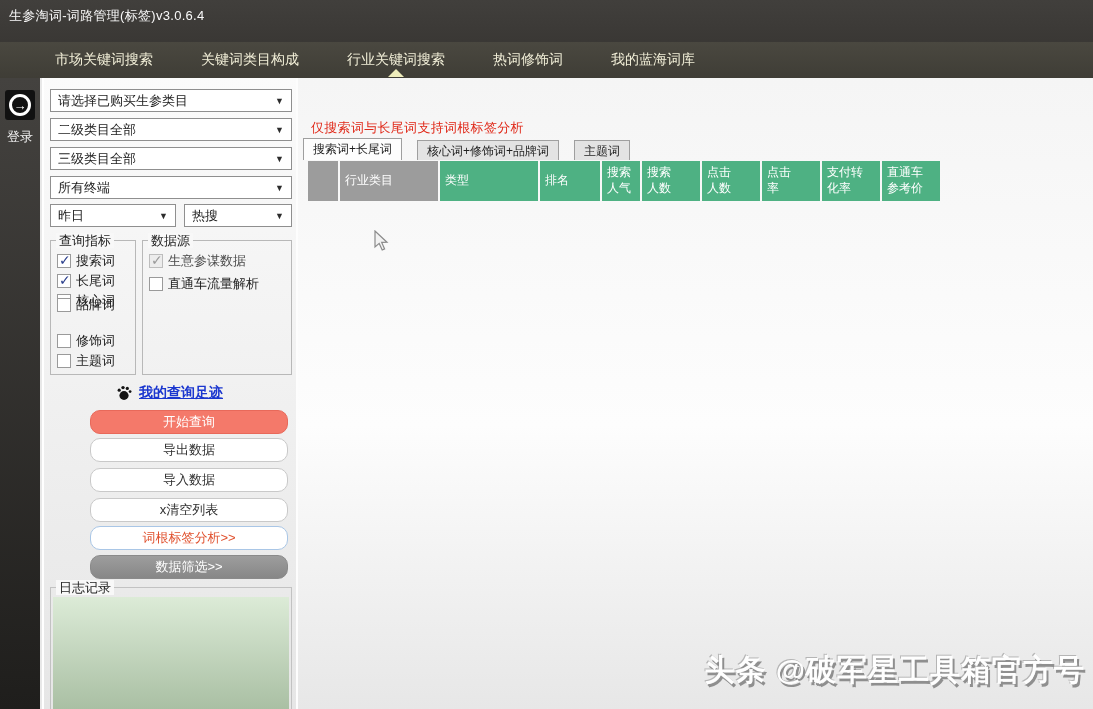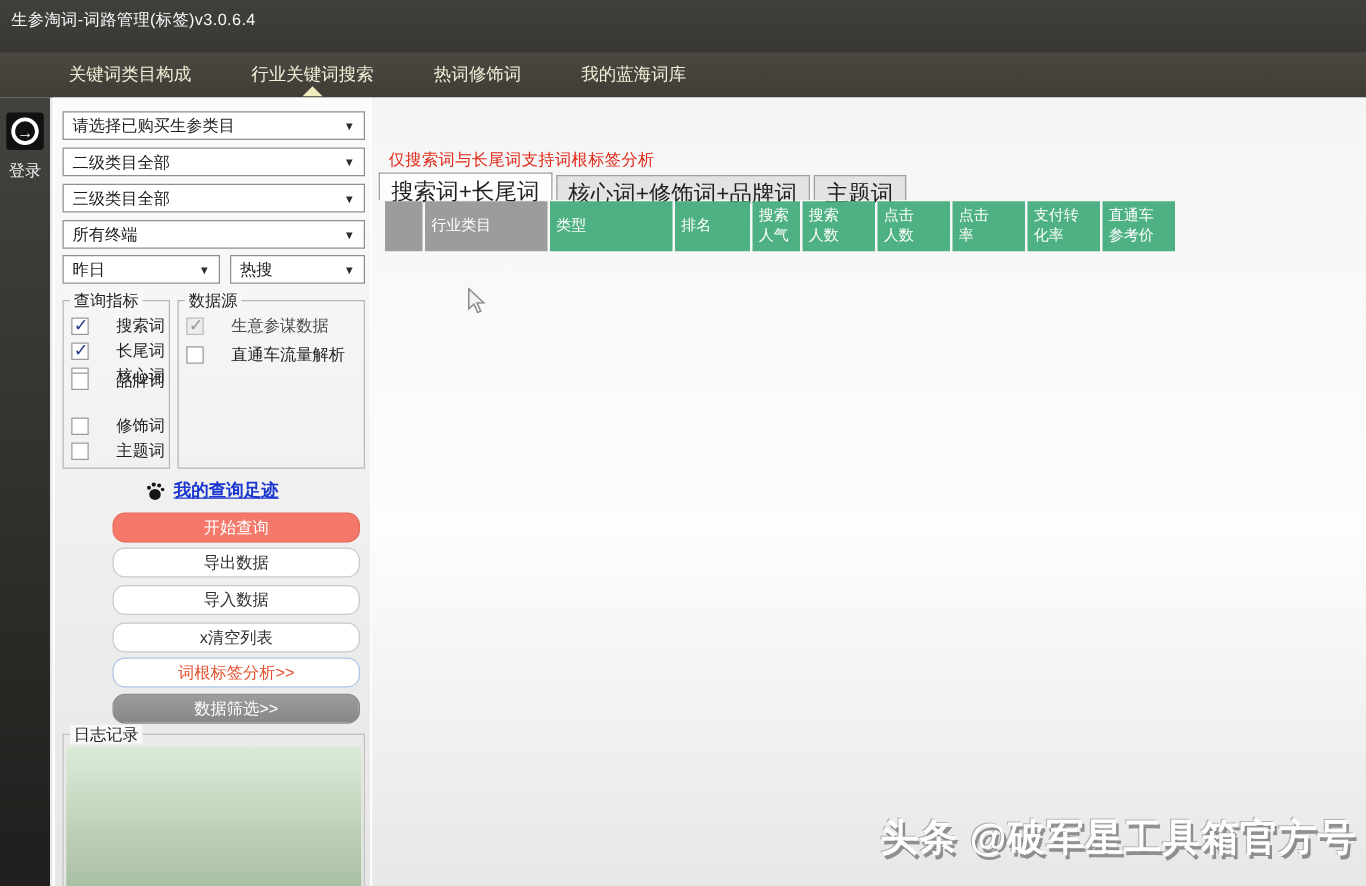--- a/index.html
+++ b/index.html
@@ -29,21 +29,21 @@
   .dd2{left:6px;top:40px;width:242px}
   .dd3{left:6px;top:69px;width:242px}
   .dd4{left:6px;top:98px;width:242px}
   .dd5{left:6px;top:126px;width:126px}
   .dd6{left:140px;top:126px;width:108px}
 
   .gbox{position:absolute;border:1px solid #b8b8b8}
   .gtitle{position:absolute;top:-8px;left:5px;background:#f8f8f8;padding:0 3px;font-size:13px;color:#222;line-height:15px}
   .qbox{left:6px;top:162px;width:86px;height:135px}
   .dbox{left:98px;top:162px;width:150px;height:135px}
-  .crow{position:absolute;left:6px;display:flex;align-items:center;gap:22px;font-size:13px;color:#1d1d1d;height:16px;white-space:nowrap}
+  .crow{position:absolute;left:6px;display:flex;align-items:center;gap:5px;font-size:13px;color:#1d1d1d;height:16px;white-space:nowrap}
   .cbox{width:14px;height:14px;border:1px solid #9a9a9a;background:#fff;position:relative;flex:0 0 auto}
   .cbox.checked::after{content:"✓";position:absolute;left:1px;top:-3px;font-size:14px;font-weight:bold;color:#2b3f8c}
   .crow.disabled .cbox{background:#ececec;border-color:#bdbdbd}
   .crow.disabled .cbox.checked::after{color:#9a9a9a}
   .crow.disabled .clabel{color:#4a4a4a}
 
   .footprint{position:absolute;left:0;top:306px;width:100%;display:flex;justify-content:center;align-items:center;gap:7px}
   .fp-link{color:#1a36cf;font-weight:bold;font-size:14px;text-decoration:underline;cursor:pointer}
 
   .pbtn{position:absolute;left:46px;width:198px;height:24px;border-radius:10px;font-size:13px;display:flex;align-items:center;justify-content:center;border:1px solid #c9c9c9;background:#fff;color:#2f2f2f;cursor:pointer}
@@ -56,21 +56,21 @@
 
   .lbox{left:6px;top:509px;width:242px;height:122px;border:1px solid #c2c2c2;border-bottom:none}
   .ltext{position:absolute;left:2px;top:9px;right:2px;bottom:-1px;background:linear-gradient(#dcebd7,#a9bfa3);font-size:12px;color:#2a2a2a;overflow:hidden}
 
   
   .main{position:absolute;left:298px;top:78px;width:795px;height:631px;background:linear-gradient(180deg,#f5f5f5,#fdfdfd 55%,#e7e7e7)}
   .note{position:absolute;left:13px;color:#e02818;font-size:13px;letter-spacing:.3px}
   .note1{top:15px}
   .note2{top:41px}
   .tabs{position:absolute;left:5px;top:60px;display:flex;align-items:flex-end}
-  .tab{border:1px solid #9f9f9f;border-bottom:none;background:#e3e3e3;font-size:18px;padding:2px 9px 3px;color:#1e1e1e;margin-right:3px;height:20px;cursor:pointer;white-space:nowrap}
+  .tab{border:1px solid #9f9f9f;border-bottom:none;background:#e3e3e3;font-size:12px;padding:2px 9px 3px;color:#1e1e1e;margin-right:15px;height:20px;cursor:pointer;white-space:nowrap}
   .tab.active{background:#fdfdfd;height:22px}
   .thead{position:absolute;left:10px;top:83px;display:flex;gap:2px}
   .th{background:#9c9c9c;color:#fff;font-size:12px;padding:3px 5px;height:40px;display:flex;align-items:center;white-space:pre-line;line-height:1.3;overflow:hidden}
   .th.green{background:#4eb183}
   .th:nth-child(1){width:30px}
   .th:nth-child(2){width:98px}
   .th:nth-child(3){width:98px}
   .th:nth-child(4){width:60px}
   .th:nth-child(5){width:38px}
   .th:nth-child(n+6){width:58px}
@@ -82,20 +82,24 @@
 </head>
 <body>
 
 <div class="stage">
 
   <div class="titlebar">
     <div class="title">生参淘词-词路管理(标签)v3.0.6.4</div>
   </div>
 
   <div class="menubar">
+    <div class="menu-item">
+      <span>市场关键词搜索</span>
+
+    </div>
     <div class="menu-item">
       <span>关键词类目构成</span>
 
     </div>
     <div class="menu-item active">
       <span>行业关键词搜索</span>
       <span class="tri"></span>
     </div>
     <div class="menu-item">
       <span>热词修饰词</span>

